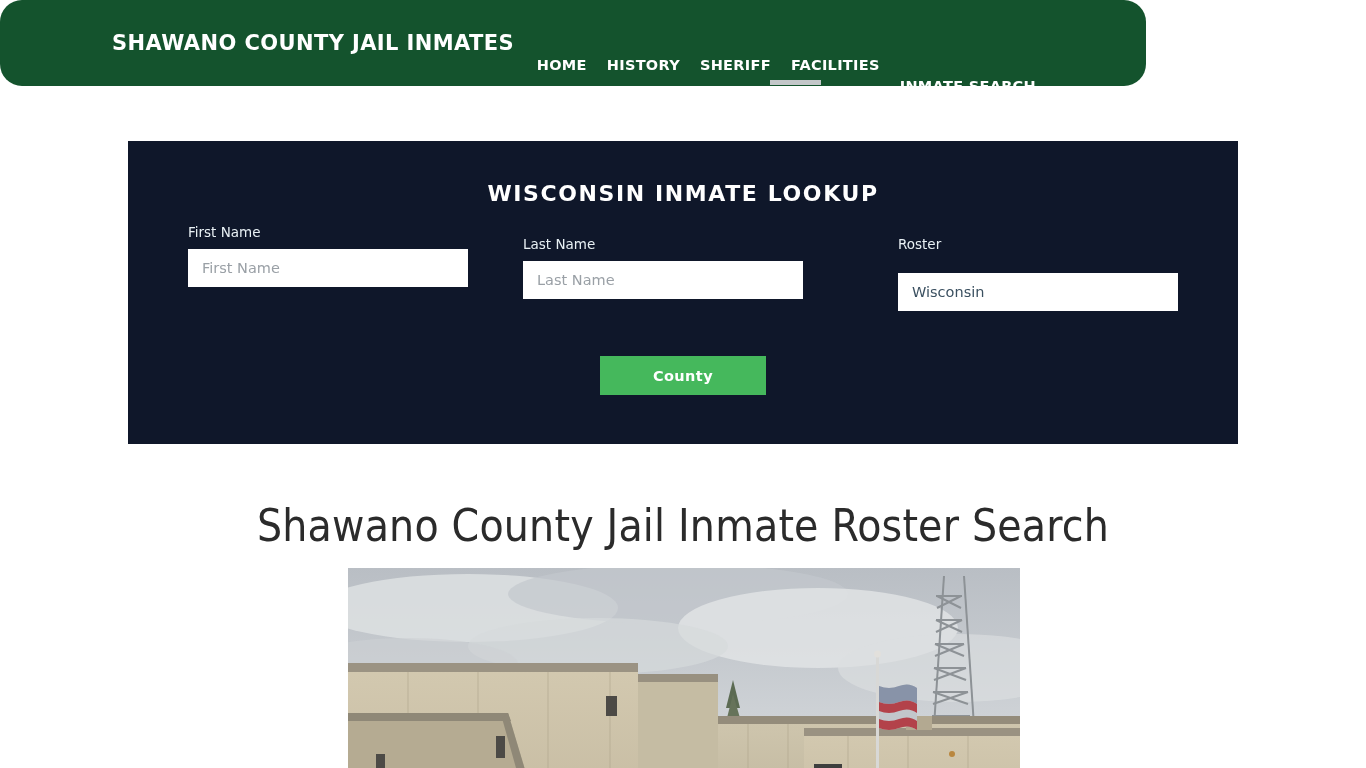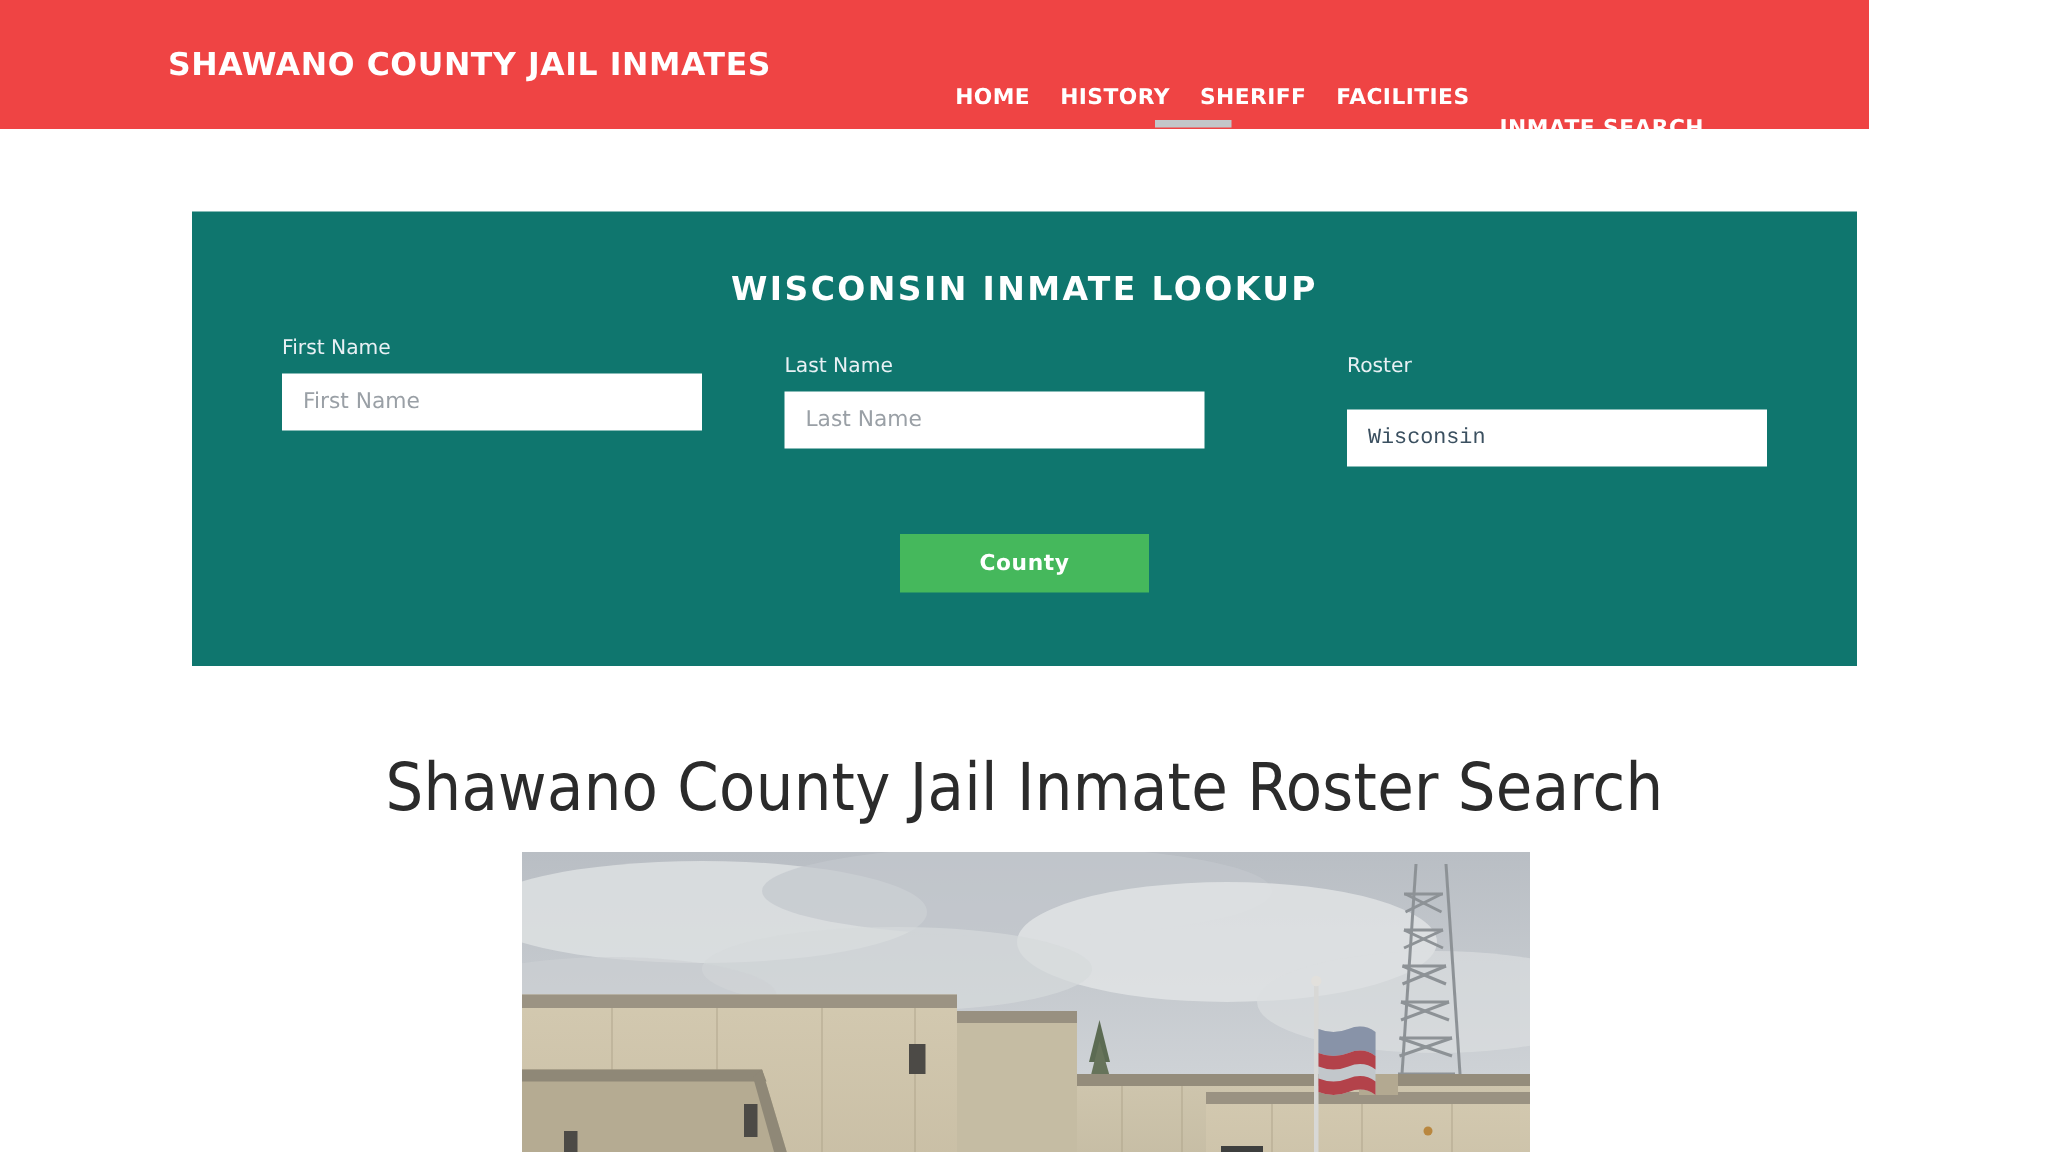--- a/index.html
+++ b/index.html
@@ -12,25 +12,26 @@
 
   body {
     background: #ffffff;
     font-family: "Liberation Sans", sans-serif;
     color: #333333;
   }
 
   
   .site-header {
     position: relative;
-    width: 1246px;
+    width: 1146px;
     height: 86px;
-    background: #ef4444;
+    background: #14532d;
     display: flex;
     align-items: center;
+    border-radius: 22px;
   }
 
   .brand {
     position: absolute;
     left: 112px;
     top: 30px;
     font-family: "DejaVu Sans", sans-serif;
     font-size: 21px;
     font-weight: bold;
     letter-spacing: 0.4px;
@@ -75,21 +76,21 @@
     background: #c3c7c9;
   }
 
   
   .lookup-panel {
     position: absolute;
     left: 128px;
     top: 141px;
     width: 1110px;
     height: 303px;
-    background: #0f766e;
+    background: #0f172a;
   }
 
   .lookup-title {
     position: absolute;
     left: 0;
     top: 40px;
     width: 1110px;
     text-align: center;
     font-family: "DejaVu Sans", sans-serif;
     font-size: 22px;
@@ -123,21 +124,21 @@
     background: #ffffff;
     border: none;
     outline: none;
     padding: 0 14px;
     font-family: "DejaVu Sans", sans-serif;
     font-size: 14.5px;
     color: #3b5060;
     line-height: 38px;
   }
   .field-input::placeholder { color: #9aa0a6; opacity: 1; }
-  .field-state .field-input { margin-top: 20px; font-family: Liberation Mono, monospace; }
+  .field-state .field-input { margin-top: 20px; }
 
   .search-button {
     position: absolute;
     left: 472px;
     top: 215px;
     width: 166px;
     height: 39px;
     background: #45b85c;
     border: none;
     outline: none;

